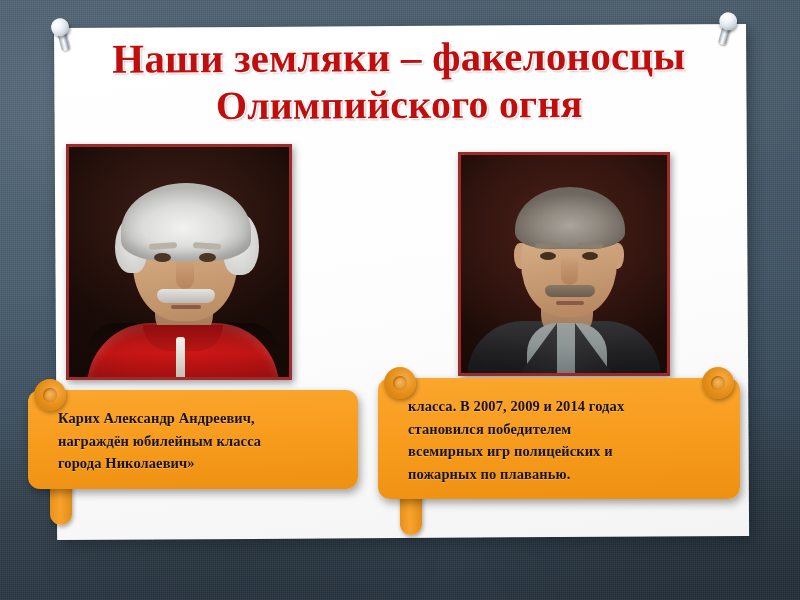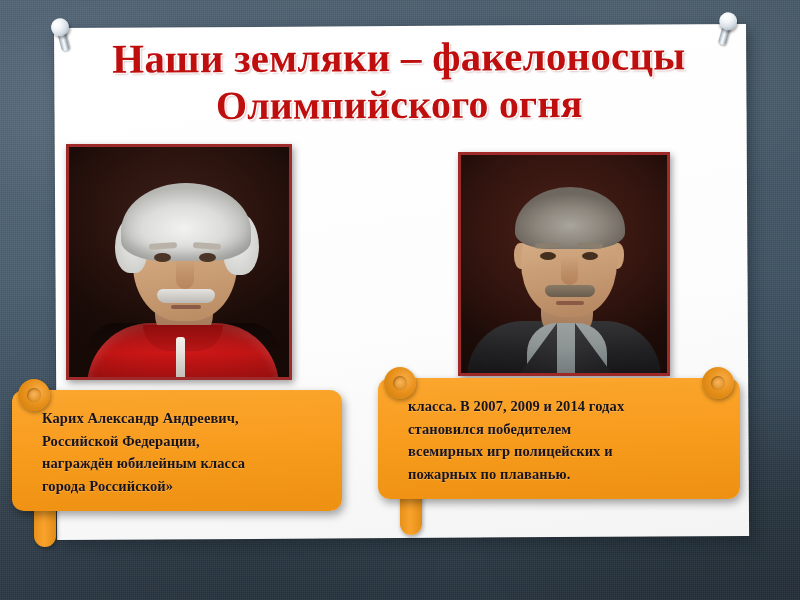--- a/index.html
+++ b/index.html
@@ -324,21 +324,21 @@
     font-family: "Liberation Serif", "DejaVu Serif", serif;
     font-weight: bold;
     font-size: 14.5px;
     line-height: 22.5px;
     color: #17131f;
     letter-spacing: .1px;
     text-shadow: 0 1px 0 rgba(255,210,140,.42);
   }
   .banner-text p { margin: 0; }
 
-  #banner-left  { left: 12px;  top: 390px; width: 330px; }
+  #banner-left  { left: 28px;  top: 390px; width: 330px; }
   #banner-right { left: 378px; top: 378px; width: 362px; }
   #banner-left  .tail { left: 22px; }
   #banner-right .tail { left: 22px; }
 
 </style>
 </head>
 <body>
 
 <div id="board"></div>
 
@@ -392,23 +392,22 @@
   <div class="mouth" id="pr-mouth"></div>
   <div class="ph-vig"></div>
 </div>
 
 <div class="banner" id="banner-left">
   <div class="tail"></div>
   <div class="sheet">
     <div class="curl curl-left"></div>
     <div class="banner-text">
       <p>Карих Александр Андреевич,</p>
-      <p>Российской Федерации,</p>
       <p>награждён юбилейным класса</p>
-      <p>города Российской»</p>
+      <p>города Николаевич»</p>
     </div>
   </div>
 </div>
 
 <div class="banner" id="banner-right">
   <div class="tail"></div>
   <div class="sheet">
     <div class="curl curl-left"></div>
     <div class="curl curl-right"></div>
     <div class="banner-text">

